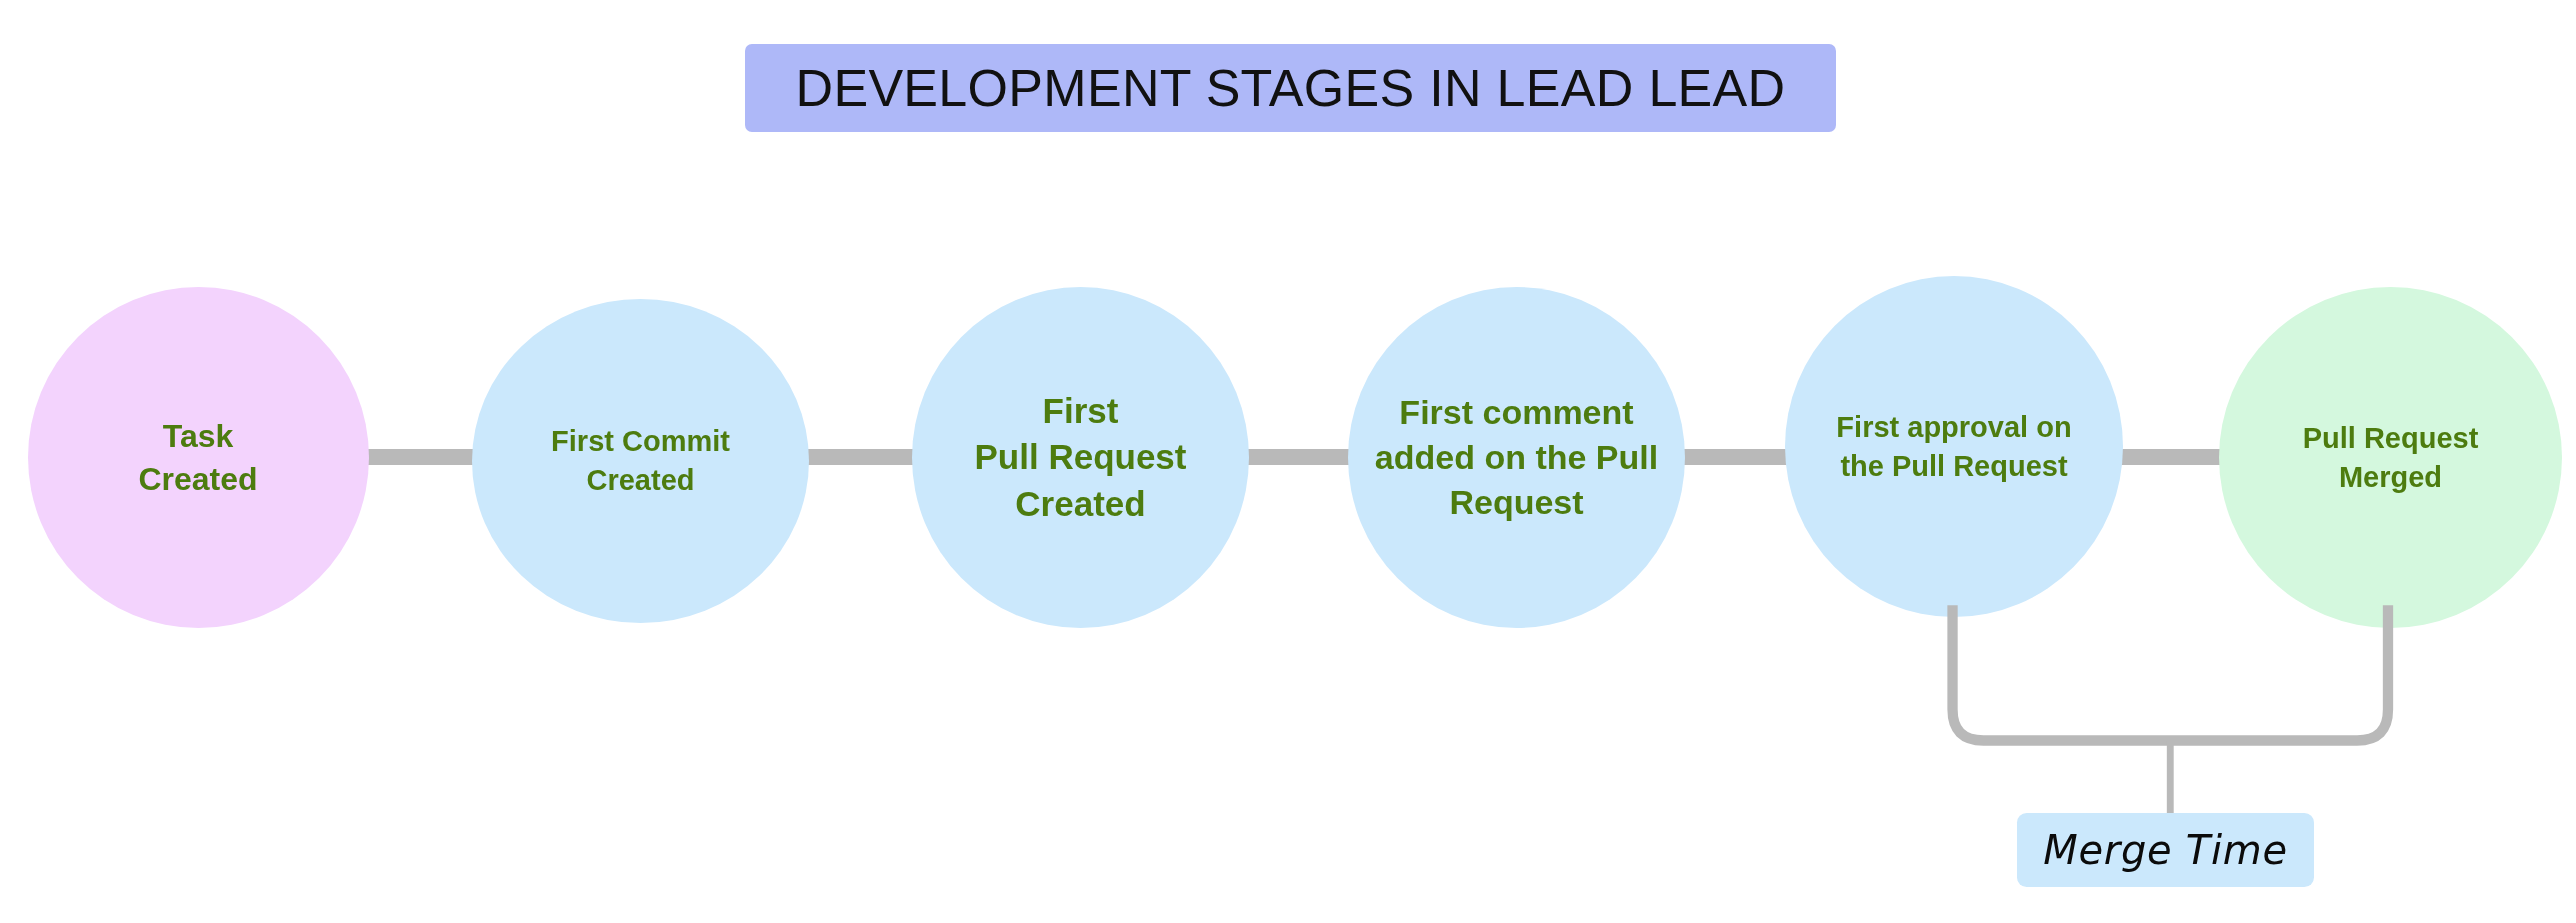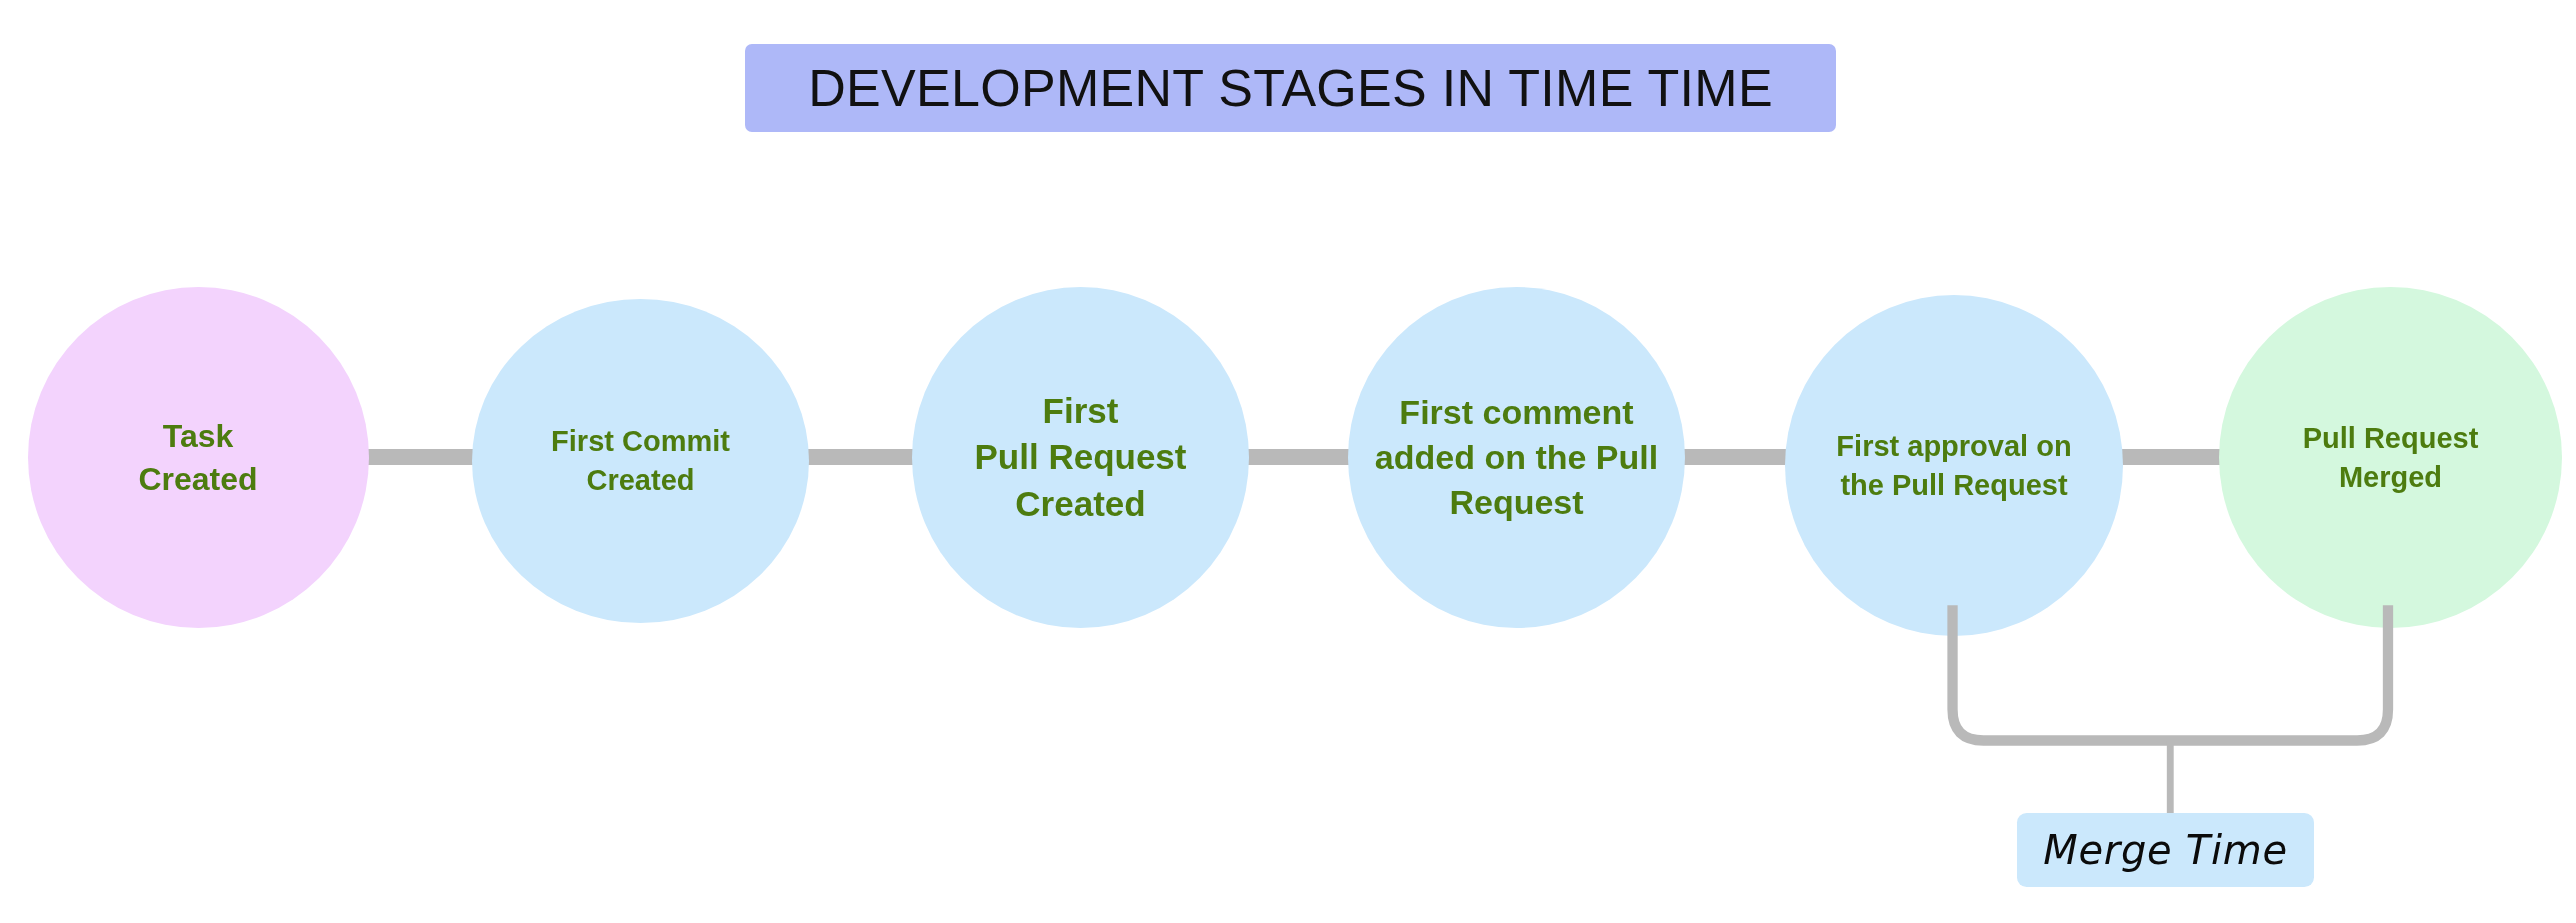--- a/index.html
+++ b/index.html
@@ -74,21 +74,21 @@
     white-space: pre-line;
     padding: 0 12.4px;
     box-sizing: border-box;
   }
 
   
   #stage-0 { left: 27.5px;   top: 287px; width: 341px; height: 341px; background: #f3d3fd; }
   #stage-1 { left: 472px;  top: 299px; width: 337px; height: 324px; background: #cbe8fc; }
   #stage-2 { left: 912px; top: 287px; width: 337px; height: 341px; background: #cbe8fc; }
   #stage-3 { left: 1348px; top: 287px; width: 337px; height: 341px; background: #cbe8fc; }
-  #stage-4 { left: 1785px; top: 295px; width: 338px; height: 341px; background: #cbe8fc; }
+  #stage-4 { left: 1785px; top: 276px; width: 338px; height: 341px; background: #cbe8fc; }
   #stage-5 { left: 2219px; top: 287px; width: 343px; height: 341px; background: #d4f8de; }
 
   #stage-0 .stage-label { font-size: 32px; }
   #stage-1 .stage-label { font-size: 29px; }
   #stage-2 .stage-label { font-size: 35px; }
   #stage-3 .stage-label { font-size: 34px; }
   #stage-4 .stage-label { font-size: 29px; }
   #stage-5 .stage-label { font-size: 29px; }
 
   
@@ -125,21 +125,21 @@
     line-height: 1;
     letter-spacing: 0.7px;
   }
 </style>
 </head>
 <body>
 
 <div id="canvas">
 
   <div id="title-banner">
-    <span id="title-text">DEVELOPMENT STAGES IN TIME TIME</span>
+    <span id="title-text">DEVELOPMENT STAGES IN LEAD LEAD</span>
   </div>
 
   <div class="connector" style="left:364px;  width:111px;"></div>
   <div class="connector" style="left:805px; width:110px;"></div>
   <div class="connector" style="left:1245px; width:107px;"></div>
   <div class="connector" style="left:1682px; width:106px;"></div>
   <div class="connector" style="left:2119px; width:103px;"></div>
 
   <div id="stage-0" class="stage-circle">
     <span class="stage-label">Task

